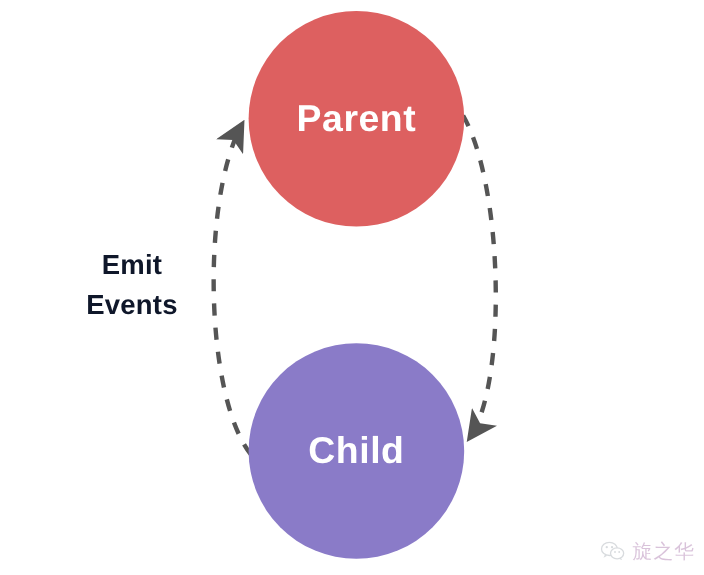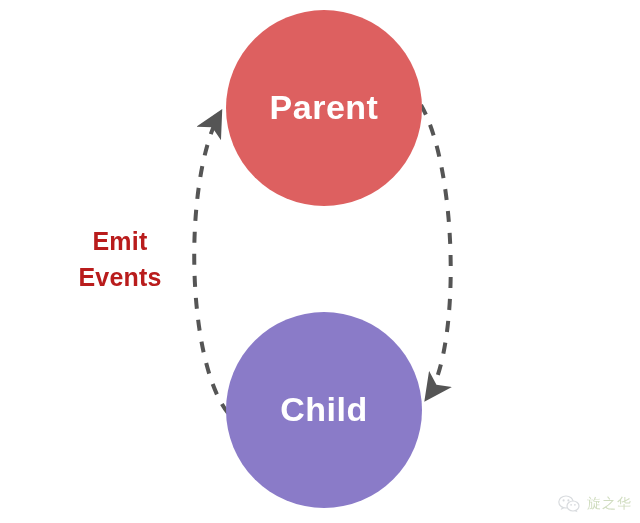--- a/index.html
+++ b/index.html
@@ -32,21 +32,21 @@
     text-anchor: middle;
     dominant-baseline: middle;
     letter-spacing: 0.5px;
   }
   .edge-label {
     position: absolute;
     font-family: "Liberation Sans", sans-serif;
     font-weight: bold;
     font-size: 25px;
     line-height: 1.42;
-    color: #b91c1c;
+    color: #0f172a;
     text-align: center;
     white-space: pre-line;
     letter-spacing: 0.2px;
   }
   #label-emit-events {
     left: 40px;
     top: 224px;
     width: 160px;
   }
   #label-pass-props {
@@ -58,22 +58,22 @@
     position: absolute;
     right: 8px;
     bottom: 10px;
     display: flex;
     align-items: center;
     gap: 7px;
     opacity: 0.26;
   }
   #watermark-text {
     font-family: Liberation Serif, serif;
-    font-size: 14px;
-    color: #4d7c0f;
+    font-size: 18px;
+    color: #701a75;
     letter-spacing: 1px;
   }
 </style>
 </head>
 <body>
 
 <div id="canvas">
 
   <svg id="diagram-svg" viewBox="0 0 640 523">
     <defs>

